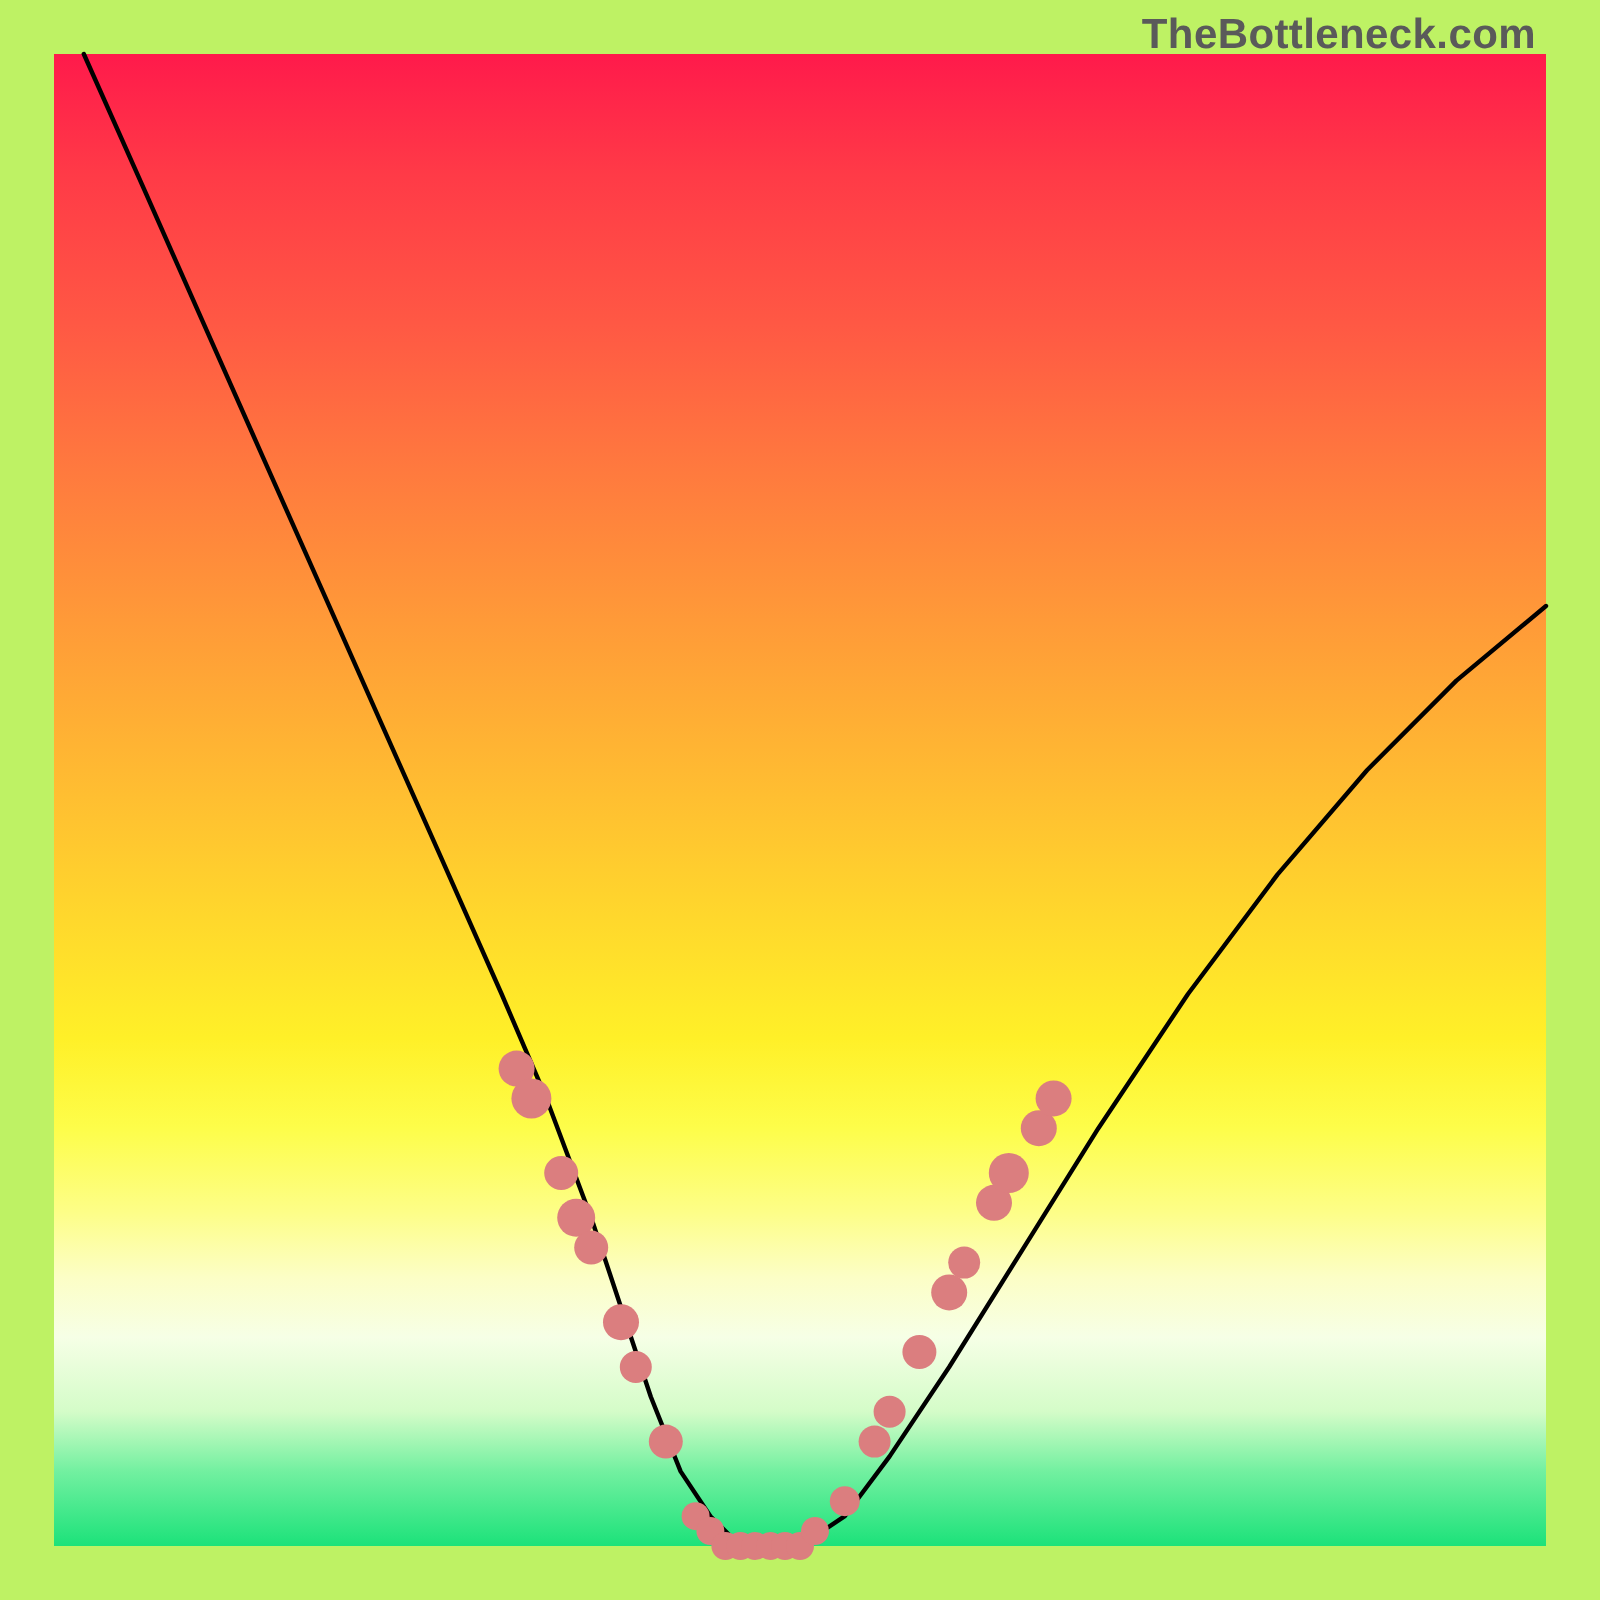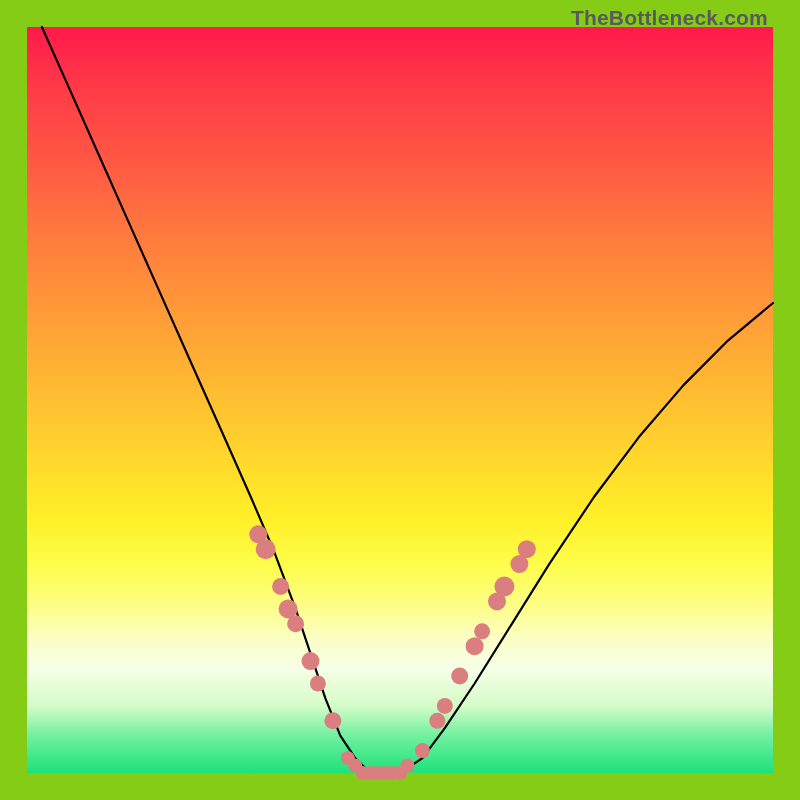--- a/index.html
+++ b/index.html
@@ -8,21 +8,21 @@
     width: 800px;
     height: 800px;
     background: #000;
     overflow: hidden;
     font-family: Arial, Helvetica, sans-serif;
   }
   .frame {
     position: absolute;
     left: 0; top: 0;
     width: 800px; height: 800px;
-    background: #84cc16;
+    background: #bef264;
   }
   .plot {
     position: absolute;
     left: 27px;
     top: 27px;
     width: 746px;
     height: 746px;
     background: linear-gradient(to bottom,
       #ff1a4b 0%,
       #ff3a47 8%,

